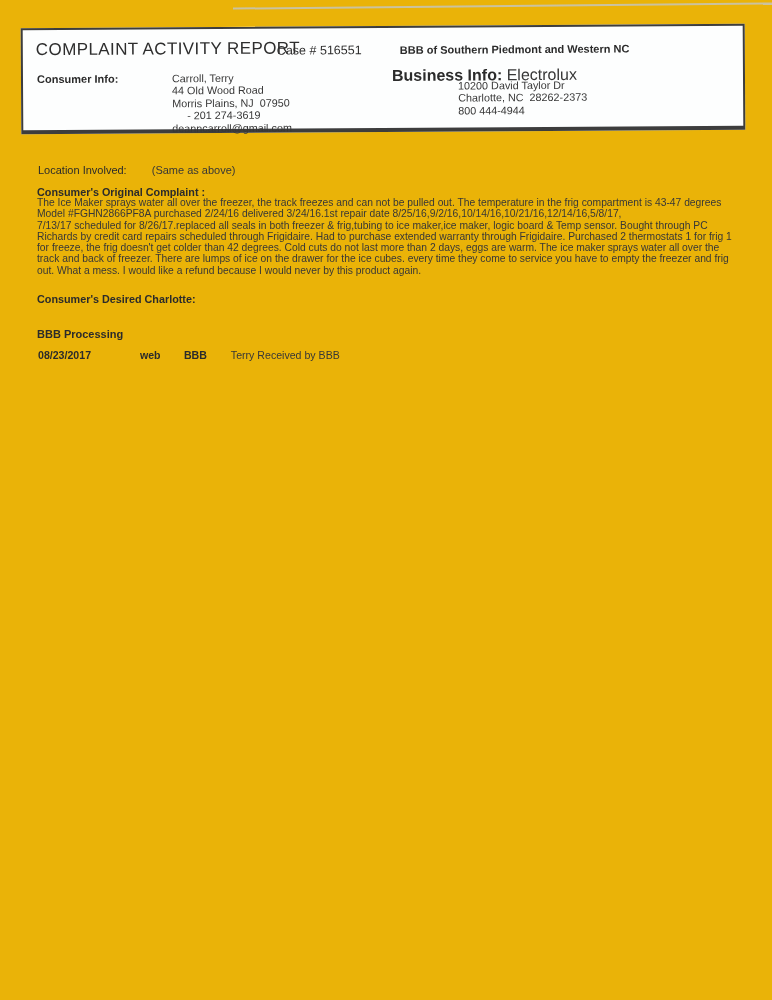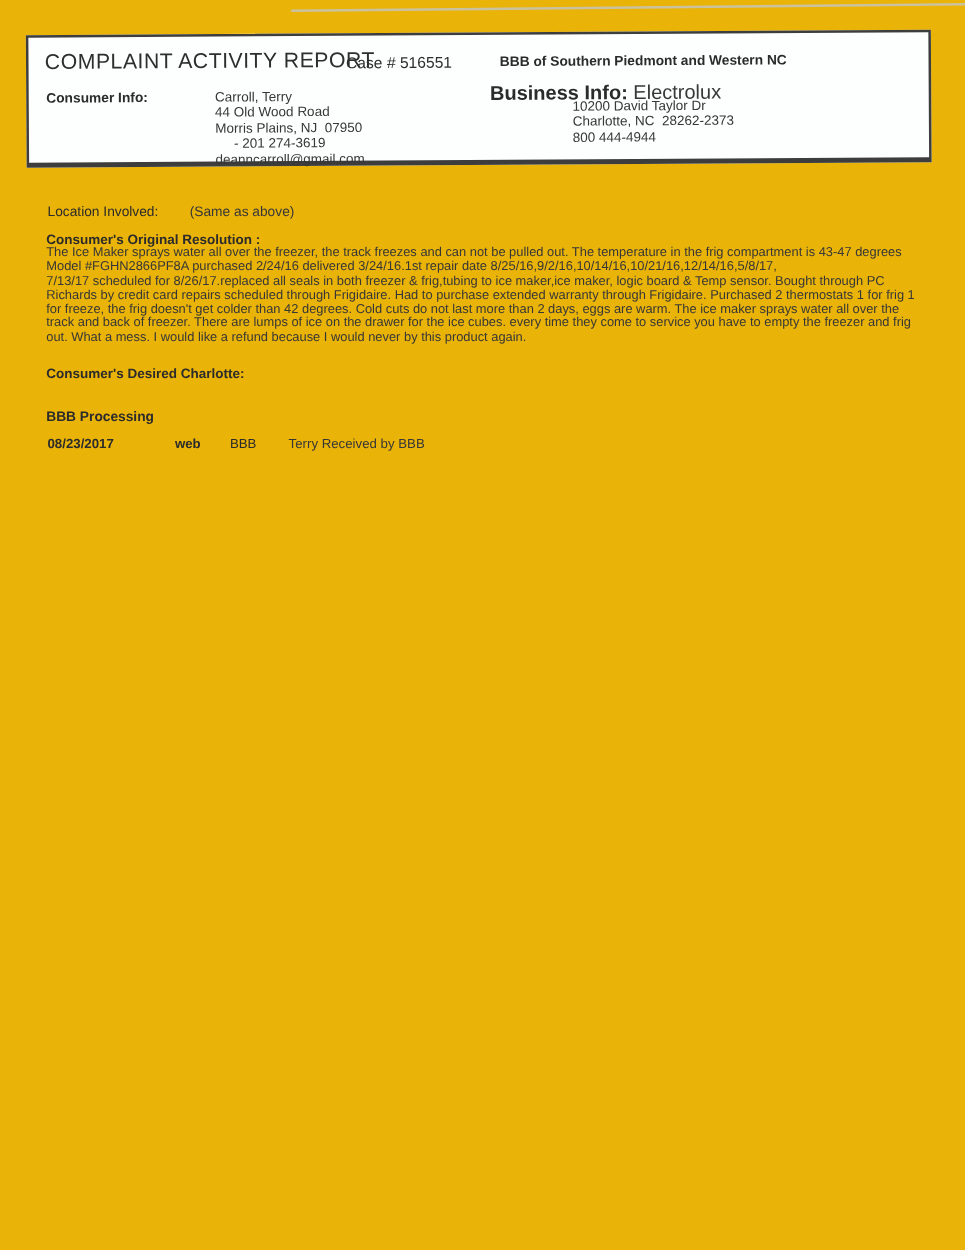--- a/index.html
+++ b/index.html
@@ -176,21 +176,21 @@
     font-size: 10.6px;
     white-space: nowrap;
     color: #373737;
   }
   .processing-row .col {
     display: inline-block;
     vertical-align: top;
   }
   .col-date   { width: 99px; font-weight: bold; color: #2b2b2b; }
   .col-method { width: 41px; font-weight: bold; color: #2b2b2b; }
-  .col-party  { width: 44px; font-weight: normal; color: #2b2b2b; }
+  .col-party  { width: 44px; font-weight: bold; color: #2b2b2b; }
   .col-event  { color: #373737; }
 </style>
 </head>
 <body>
 
 <div class="page">
 
   <div class="scan-line"></div>
 
   <div class="header-box">
@@ -212,21 +212,21 @@
     <div class="business-details">10200 David Taylor Dr
 Charlotte, NC  28262-2373
 800 444-4944</div>
   </div>
 
   <div class="location-row">
     <span class="label">Location Involved:</span>
     <span class="value">(Same as above)</span>
   </div>
 
-  <div class="complaint-heading">Consumer's Original Resolution :</div>
+  <div class="complaint-heading">Consumer's Original Complaint :</div>
   <div class="complaint-body">The Ice Maker sprays water all over the freezer, the track freezes and can not be pulled out. The temperature in the frig compartment is 43-47 degrees
 Model #FGHN2866PF8A purchased 2/24/16 delivered 3/24/16.1st repair date 8/25/16,9/2/16,10/14/16,10/21/16,12/14/16,5/8/17,
 7/13/17 scheduled for 8/26/17.replaced all seals in both freezer &amp; frig,tubing to ice maker,ice maker, logic board &amp; Temp sensor. Bought through PC
 Richards by credit card repairs scheduled through Frigidaire. Had to purchase extended warranty through Frigidaire. Purchased 2 thermostats 1 for frig 1
 for freeze, the frig doesn't get colder than 42 degrees. Cold cuts do not last more than 2 days, eggs are warm. The ice maker sprays water all over the
 track and back of freezer. There are lumps of ice on the drawer for the ice cubes. every time they come to service you have to empty the freezer and frig
 out. What a mess. I would like a refund because I would never by this product again.</div>
 
   <div class="resolution-heading">Consumer's Desired Charlotte:</div>
 

